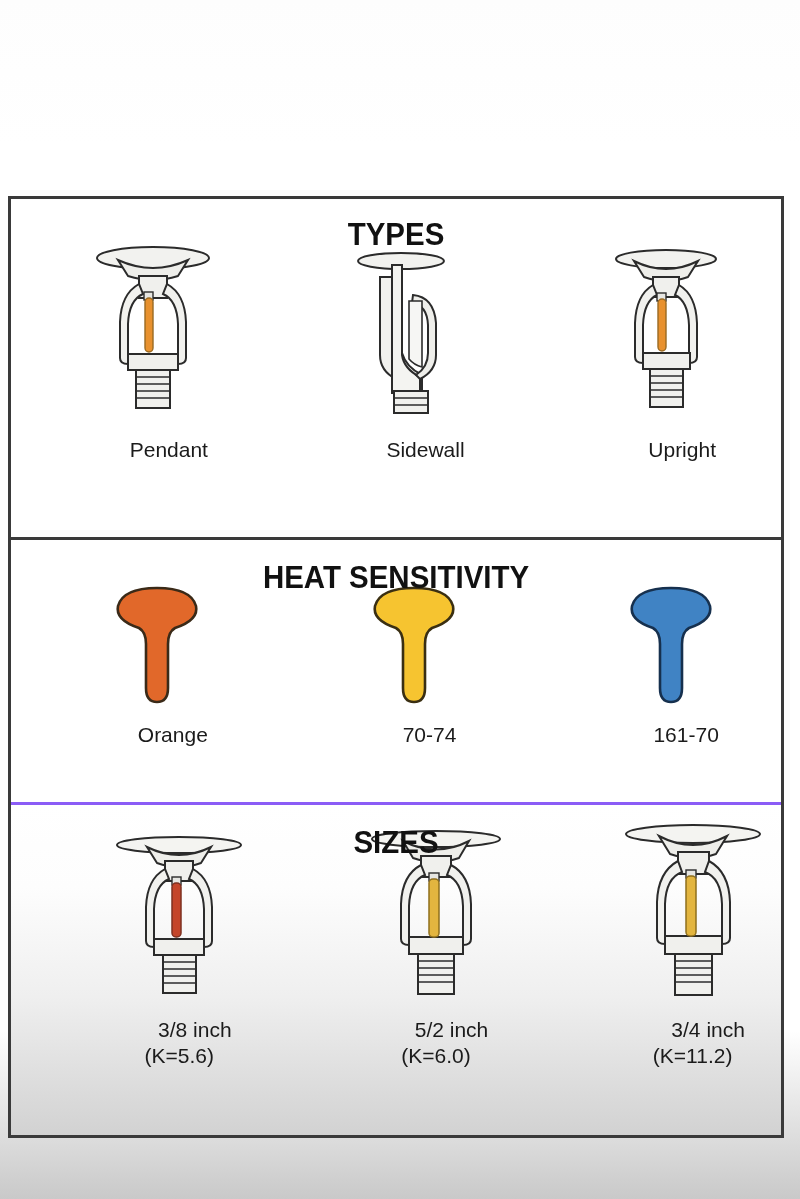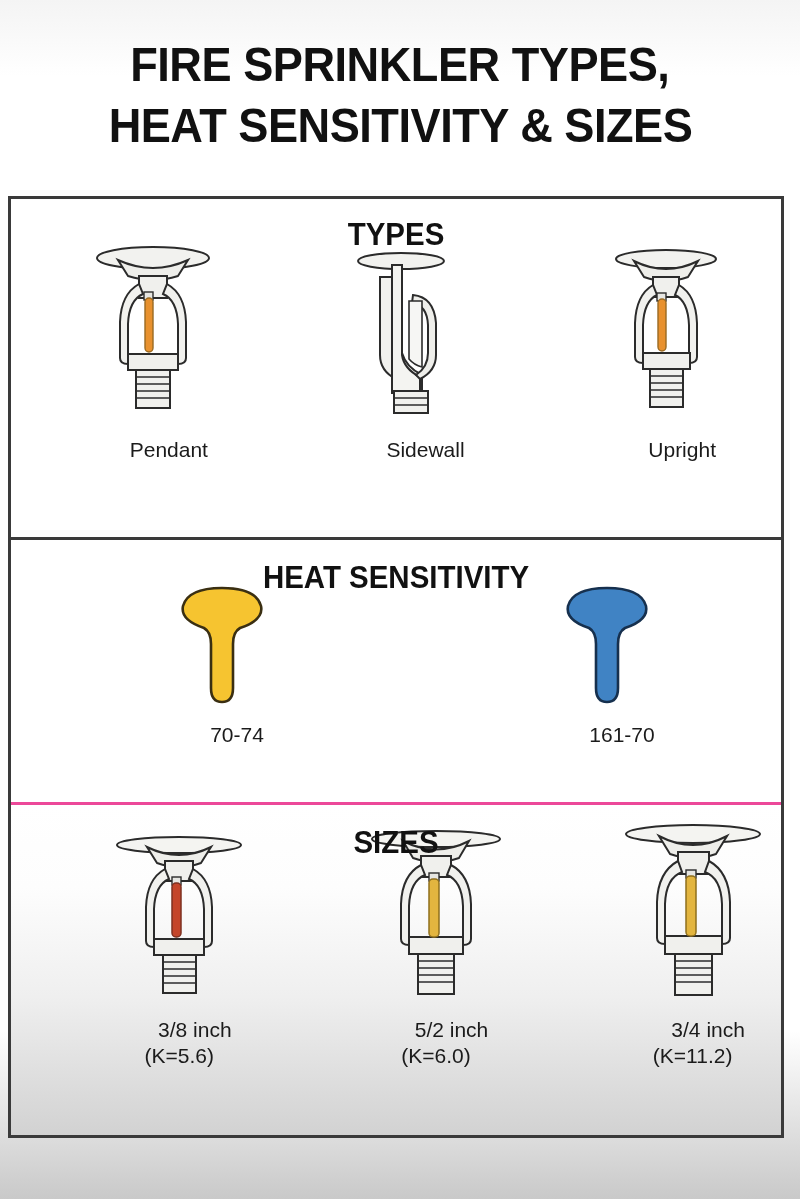--- a/index.html
+++ b/index.html
@@ -56,21 +56,21 @@
     box-sizing: border-box;
     background: #ffffff;
   }
 
   .section {
     position: relative;
     box-sizing: border-box;
     overflow: hidden;
   }
   .section-types       { height: 338px; background:#ffffff; }
-  .section-heat        { height: 268px; background:#ffffff; border-top: 3px solid #3a3a3a; border-bottom: 3px solid #ec4899;}
+  .section-heat        { height: 268px; background:#ffffff; border-top: 3px solid #3a3a3a; border-bottom: 3px solid #8b5cf6;}
   .section-sizes       { height: 330px; background: linear-gradient(180deg,#ffffff 0%, #fdfdfd 25%, #efefef 58%, #d2d2d2 100%); }
 
   .section-heading {
     text-align: center;
     font-family: "Liberation Sans Narrow", "Liberation Sans", sans-serif;
     font-weight: bold;
     color: #111111;
     letter-spacing: 0px;
     transform: scaleX(0.95);
   }
@@ -135,24 +135,20 @@
   .clip-wrap {
     overflow: hidden;
     max-width: 150px;
   }
 </style>
 </head>
 <body>
 
 <div class="poster">
 
-  <div class="title-area">
-    <div class="title-line">FIRE SPRINKLER TYPES,</div>
-    <div class="title-line">HEAT SENSITIVITY &amp; SIZES</div>
-  </div>
 
   <div class="frame">
 
     <div class="section section-types">
       <div class="section-heading">TYPES</div>
 
       <div class="row types-row">
 
         <div class="cell">
           <div class="figure">
@@ -220,20 +216,28 @@
 
 
       </div>
     </div>
 
     <div class="section section-heat">
       <div class="section-heading">HEAT SENSITIVITY</div>
 
       <div class="row heat-row">
 
+        <div class="cell">
+          <div class="figure">
+            <svg width="92" height="124" viewBox="0 0 92 124">
+              <path d="M46 4 Q80 4 85 22 Q88 36 64 44 Q57 48 57 60 L57 104 Q57 118 46 118 Q35 118 35 104 L35 60 Q35 48 28 44 Q4 36 7 22 Q12 4 46 4 Z" fill="#E1682A" stroke="#3a2a18" stroke-width="2.6"></path>
+            </svg>
+          </div>
+          <div class="caption">Orange</div>
+        </div>
 
         <div class="cell">
           <div class="figure">
             <svg width="92" height="124" viewBox="0 0 92 124">
               <path d="M46 4 Q80 4 85 22 Q88 36 64 44 Q57 48 57 60 L57 104 Q57 118 46 118 Q35 118 35 104 L35 60 Q35 48 28 44 Q4 36 7 22 Q12 4 46 4 Z" fill="#F6C430" stroke="#3a2f12" stroke-width="2.6"></path>
             </svg>
           </div>
           <div class="caption">70-74</div>
         </div>
 

